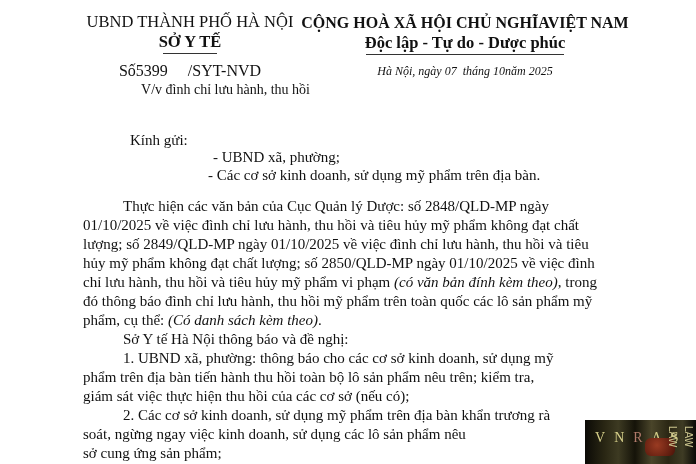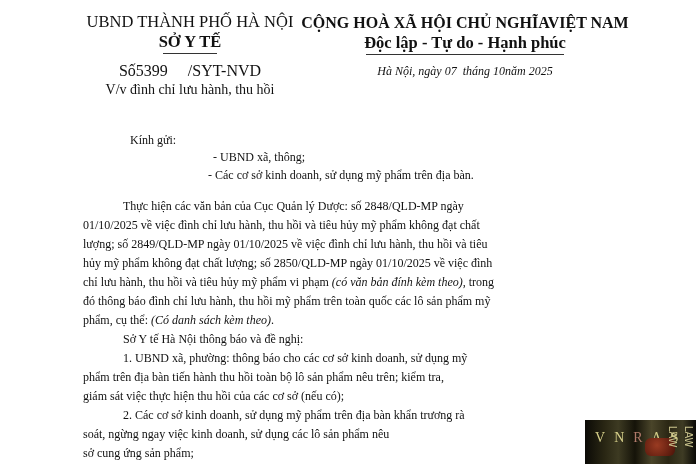--- a/index.html
+++ b/index.html
@@ -6,26 +6,26 @@
     body {
       width:696px; height:464px; overflow:hidden; background:#ffffff;
       font-family:"Liberation Serif", "DejaVu Serif", serif; color:#111;
       position:relative;
     }
     .abs { position:absolute; white-space:nowrap; }
     .left-head { left:70px; top:12px; width:240px; text-align:center; font-size:16.5px; line-height:20px; }
     .left-head .dept { font-weight:bold; }
     .left-head .rule { width:54px; height:1px; background:#333; margin:1px auto 0; }
     .left-head .num { margin-top:7px; font-size:16px; }
-    .left-head .subj { font-size:14px; line-height:18px; }
+    .left-head .subj { font-size:14px; line-height:18px;text-align:right; }
     .right-head { left:300px; top:13px; width:330px; text-align:center; font-size:16px; line-height:20px; font-weight:bold; }
     .right-head .motto { font-size:16.5px; }
     .right-head .rule { width:198px; height:1px; background:#333; margin:1px auto 0; }
     .right-head .date { font-weight:normal; font-style:italic; margin-top:6px; font-size:12px; }
-    .body-text { font-size:12px; line-height:19.3px; }
+    .body-text { font-size:15px; line-height:19.3px; }
     .p { position:absolute; left:83px; width:520px; white-space:nowrap; }
     i { font-style:italic; }
     .stamp {
       position:absolute; left:585px; top:420px; width:111px; height:44px;
       background:linear-gradient(90deg,#0b0a06 0%,#2a2714 18%,#3d3a22 30%,#151309 45%,#4a452a 60%,#2b2714 75%,#3e3b24 88%,#0a0906 100%);
       overflow:hidden;
     }
     .stamp .letters { position:absolute; left:10px; top:10px; font-size:14px; letter-spacing:9px; color:#d6cf8a; font-family:"Liberation Serif", serif; }
     .stamp .letters .r { color:#b07a6a; }
     .stamp .law { position:absolute; top:6px; font-size:10px; color:#cbc58e; writing-mode:vertical-rl; font-family:"Liberation Sans", sans-serif; }
@@ -37,27 +37,27 @@
 <div class="abs left-head">
   <div>UBND THÀNH PHỐ HÀ NỘI</div>
   <div class="dept">SỞ Y TẾ</div>
   <div class="rule"></div>
   <div class="num" style="white-space:pre">Số5399     /SYT-NVD</div>
   <div class="subj">V/v đình chỉ lưu hành, thu hồi</div>
 </div>
 
 <div class="abs right-head">
   <div>CỘNG HOÀ XÃ HỘI CHỦ NGHĨAVIỆT NAM</div>
-  <div class="motto">Độc lập - Tự do - Hạnh phúc</div>
+  <div class="motto">Độc lập - Tự do - Dược phúc</div>
   <div class="rule"></div>
   <div class="date" style="white-space:pre">Hà Nội, ngày 07  tháng 10năm 2025</div>
 </div>
 
 <div class="abs body-text" style="left:130px; top:131px;">Kính gửi:</div>
-<div class="abs body-text" style="left:213px; top:148px;">- UBND xã, thông;</div>
+<div class="abs body-text" style="left:213px; top:148px;">- UBND xã, phường;</div>
 <div class="abs body-text" style="left:208px; top:166px;">- Các cơ sở kinh doanh, sử dụng mỹ phẩm trên địa bàn.</div>
 
 <div class="body-text">
   <div class="p" style="left:123px; top:197px;">Thực hiện các văn bản của Cục Quản lý Dược: số 2848/QLD-MP ngày</div>
   <div class="p" style="top:216px;">01/10/2025 về việc đình chỉ lưu hành, thu hồi và tiêu hủy mỹ phẩm không đạt chất</div>
   <div class="p" style="top:235px;">lượng; số 2849/QLD-MP ngày 01/10/2025 về việc đình chỉ lưu hành, thu hồi và tiêu</div>
   <div class="p" style="top:254px;">hủy mỹ phẩm không đạt chất lượng; số 2850/QLD-MP ngày 01/10/2025 về việc đình</div>
   <div class="p" style="top:273px;"><span>chỉ lưu hành, thu hồi và tiêu hủy mỹ phẩm vi phạm </span><i>(có văn bản đính kèm theo)</i><span>, trong</span></div>
   <div class="p" style="top:292px;">đó thông báo đình chỉ lưu hành, thu hồi mỹ phẩm trên toàn quốc các lô sản phẩm mỹ</div>
   <div class="p" style="top:311px;"><span>phẩm, cụ thể: </span><i>(Có danh sách kèm theo)</i><span>.</span></div>

